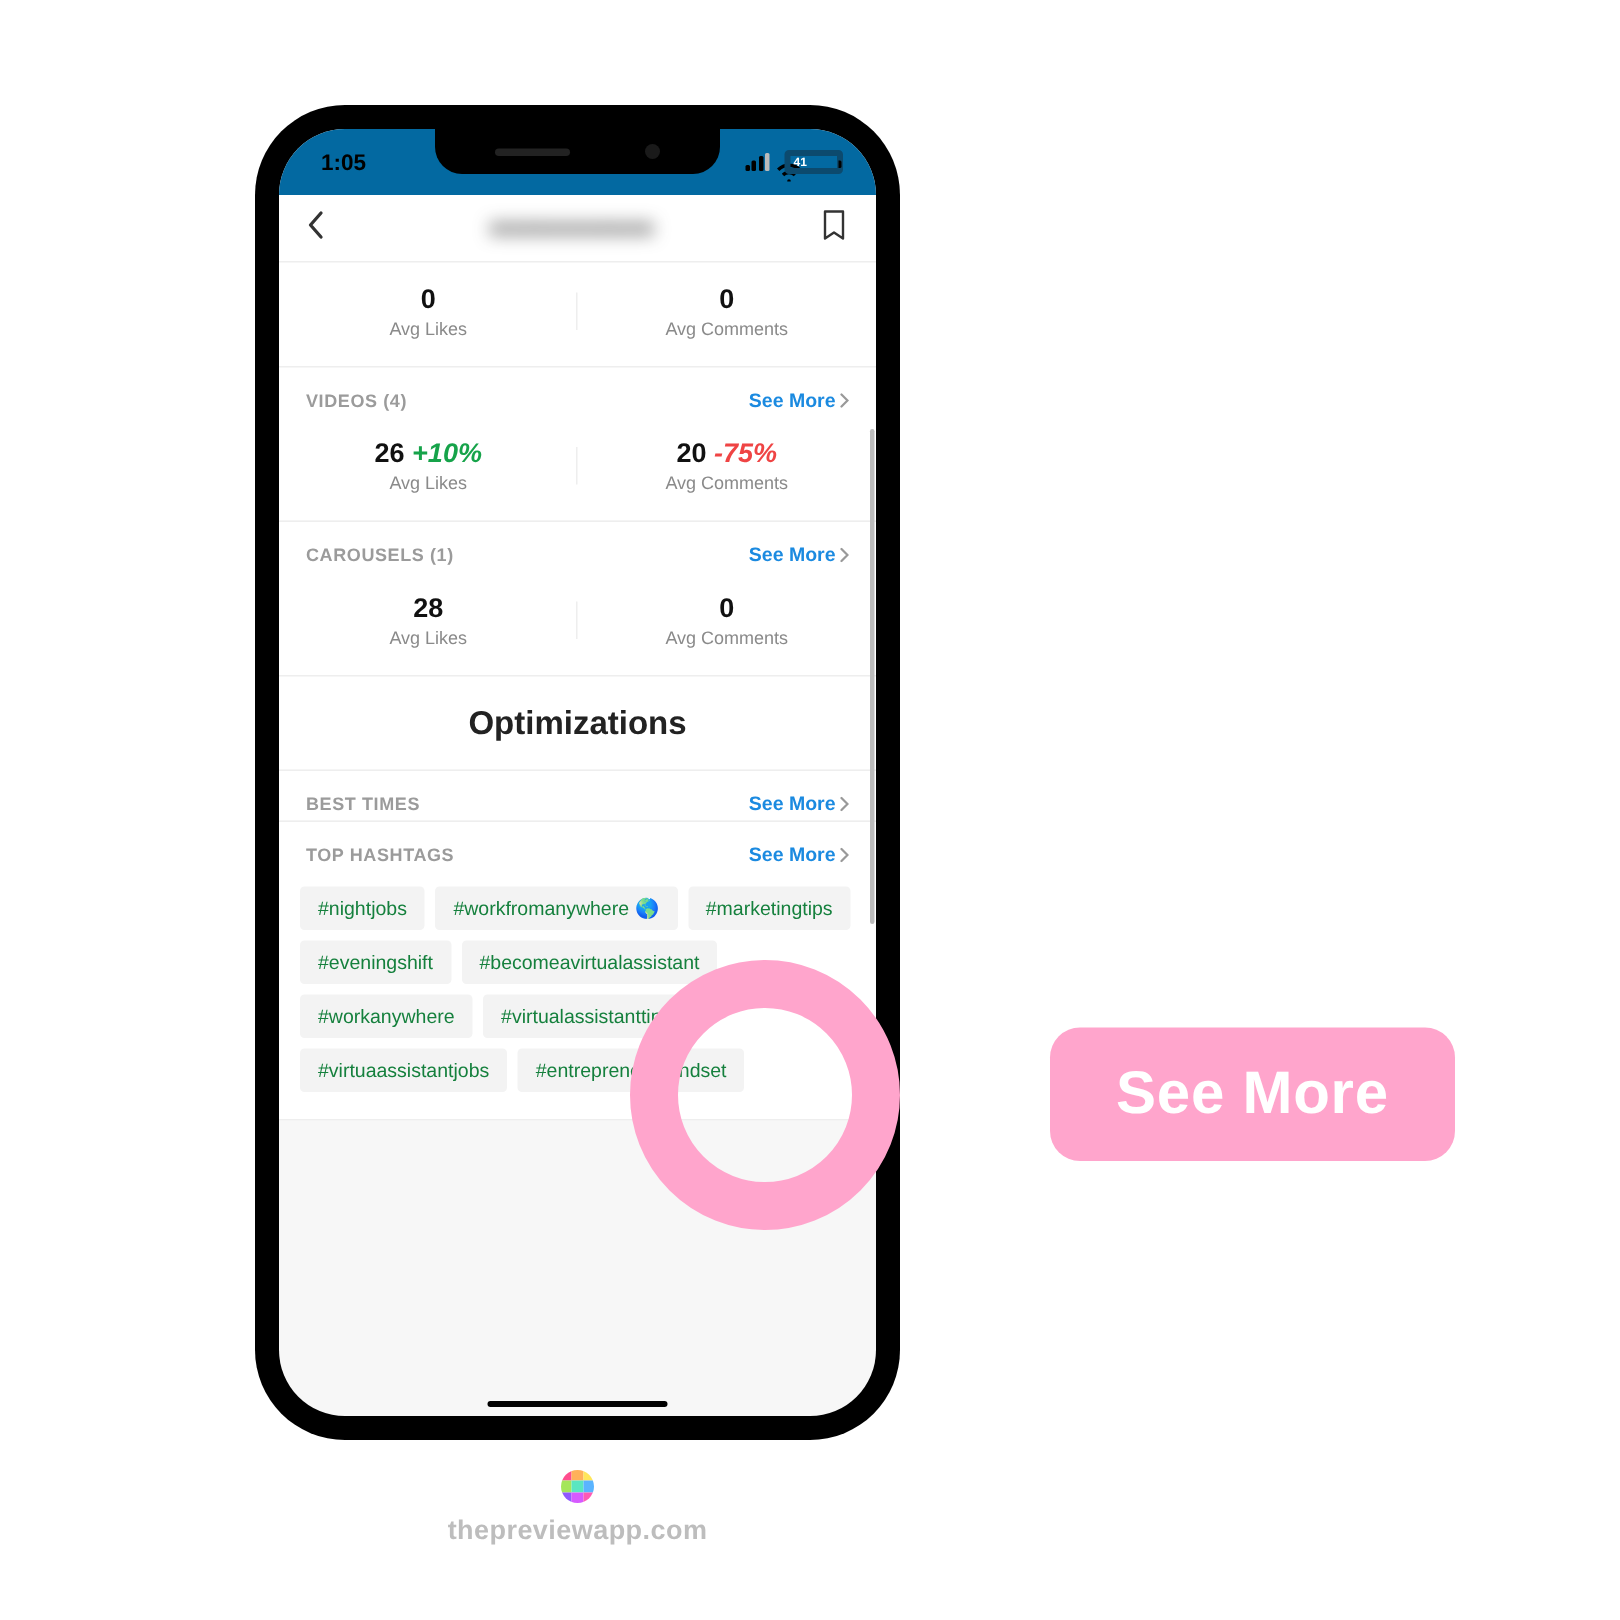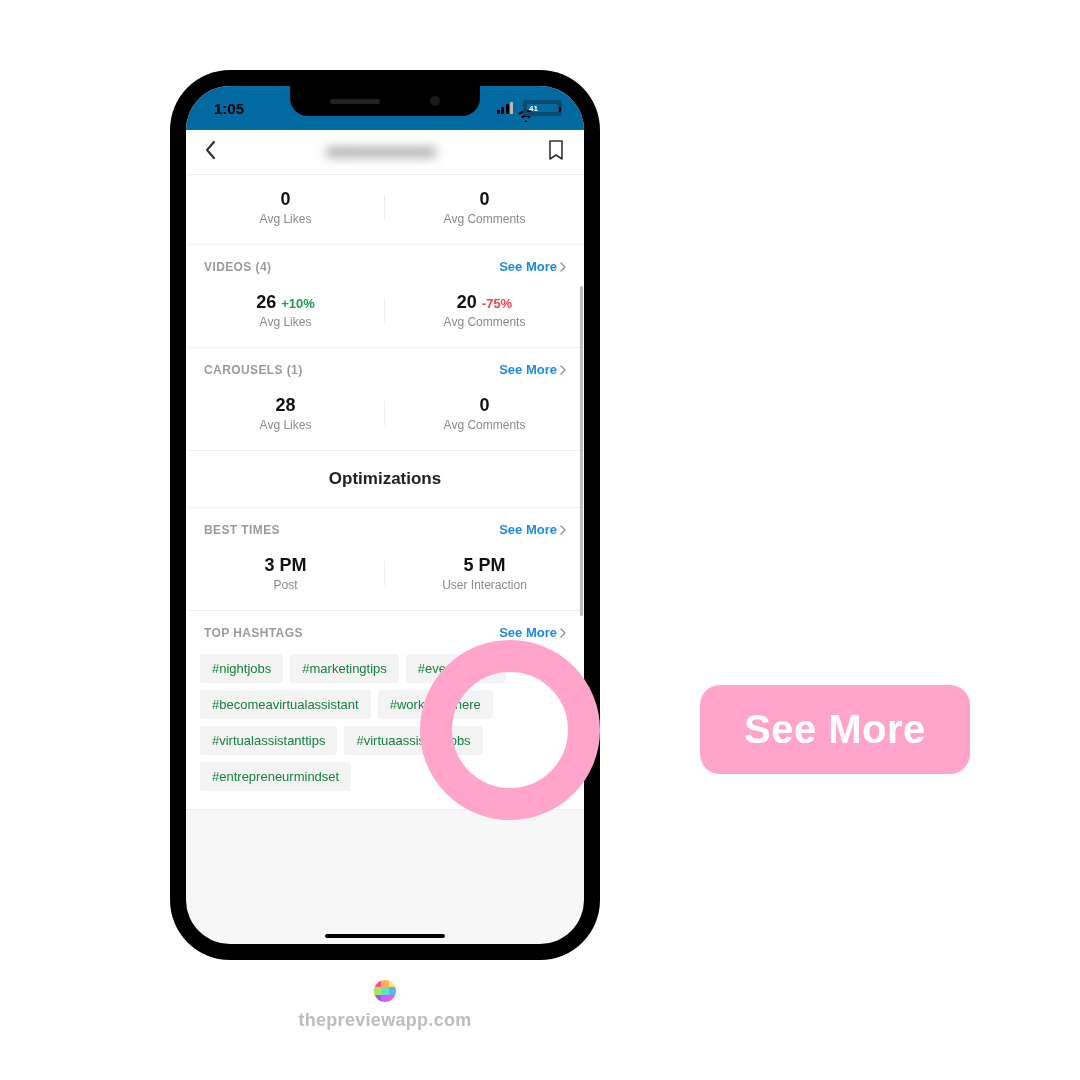--- a/index.html
+++ b/index.html
@@ -133,21 +133,21 @@
     position:relative;
   }
   .stat-col:first-child::after {
     content:"";
     position:absolute;
     right:0; top:6px; bottom:6px;
     width:1px; background:#eee;
   }
   .stat-val-row { display:flex; justify-content:center; align-items:baseline; gap:5px;}
   .stat-val { font-size:18px; font-weight:700; color:#111;}
-  .stat-delta { font-size:13px; font-weight:600;}
+  .stat-delta { font-size:18px; font-weight:600;font-style:italic;}
   .delta-up { color:#16a34a; }
   .delta-down { color:#ef4444; }
   .stat-label { font-size:12px; color:#8a8a8a; margin-top:2px;}
   .section-header {
     display:flex;
     justify-content:space-between;
     align-items:center;
     padding:14px 18px 4px;
   }
   .section-title {
@@ -160,21 +160,21 @@
     font-size:13px;
     font-weight:600;
     color:#1b8ae0;
     display:flex;
     align-items:center;
     gap:3px;
     cursor:pointer;
   }
   .see-more-link svg { width:6px; height:10px;}
   .big-heading {
-    font-size:17px;
+    font-size:22px;
     font-weight:700;
     color:#222;
     text-align:center;
     padding:18px 0;
     background:#fff;
     border-top:1px solid #eee;
   }
   .hashtag-wrap {
     padding: 10px 14px 18px;
     display:flex;
@@ -385,51 +385,41 @@
       <div class="card">
         <div class="section-header">
           <span class="section-title">BEST TIMES</span>
           <span class="see-more-link">
             <span>See More</span>
             <svg viewBox="0 0 6 10">
                 <path d="M1 1l4 4-4 4" stroke="#999" stroke-width="1.5" fill="none" stroke-linecap="round"></path>
               </svg>
           </span>
         </div>
-        <div class="stat-row">
-          <div class="stat-col">
-            <div class="stat-val-row">
-                <span class="stat-val">3 PM</span>
-              </div>
-            <div class="stat-label">Post</div>
-          </div>
-          <div class="stat-col">
-            <div class="stat-val-row">
-                <span class="stat-val">5 PM</span>
-              </div>
-            <div class="stat-label">User Interaction</div>
-          </div>
-        </div>
       </div>
 
       <div class="card">
         <div class="section-header">
           <span class="section-title">TOP HASHTAGS</span>
           <span class="see-more-link">
             <span>See More</span>
             <svg viewBox="0 0 6 10">
                 <path d="M1 1l4 4-4 4" stroke="#999" stroke-width="1.5" fill="none" stroke-linecap="round"></path>
               </svg>
           </span>
         </div>
         <div class="hashtag-wrap">
           <span class="hashtag">
               <span>#nightjobs</span>
             </span>
           <span class="hashtag">
+              <span>#workfromanywhere</span>
+              <span class="earth">🌎</span>
+            </span>
+          <span class="hashtag">
               <span>#marketingtips</span>
             </span>
           <span class="hashtag">
               <span>#eveningshift</span>
             </span>
           <span class="hashtag">
               <span>#becomeavirtualassistant</span>
             </span>
           <span class="hashtag">
               <span>#workanywhere</span>

